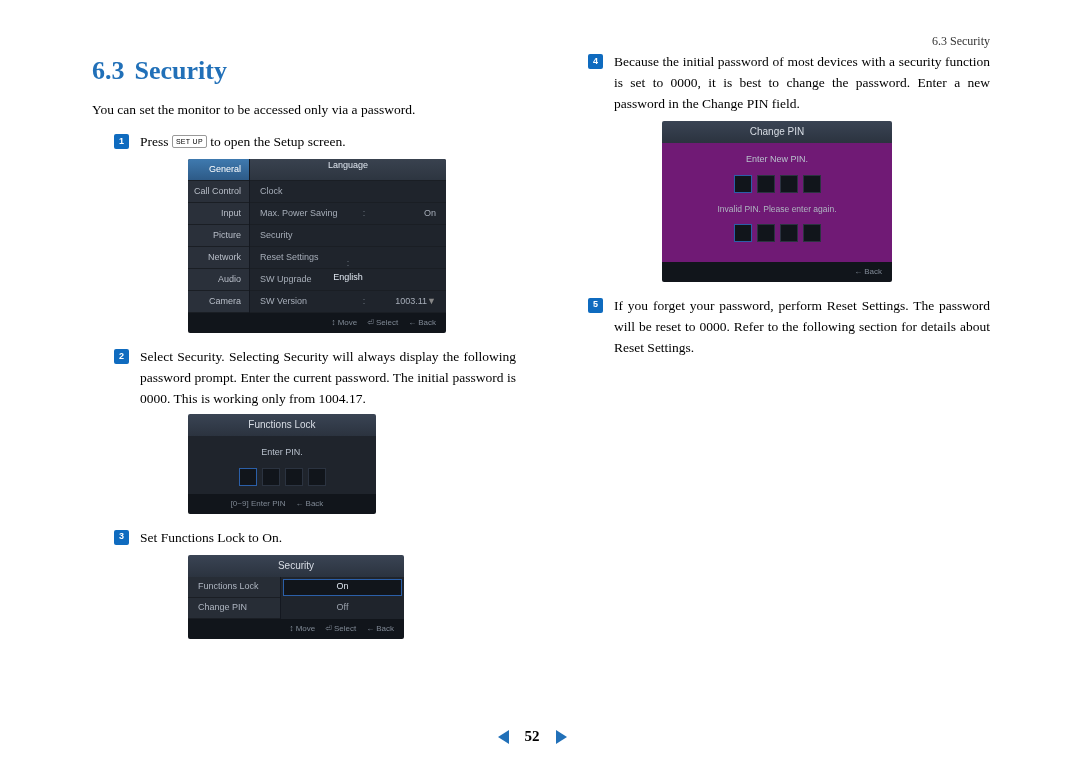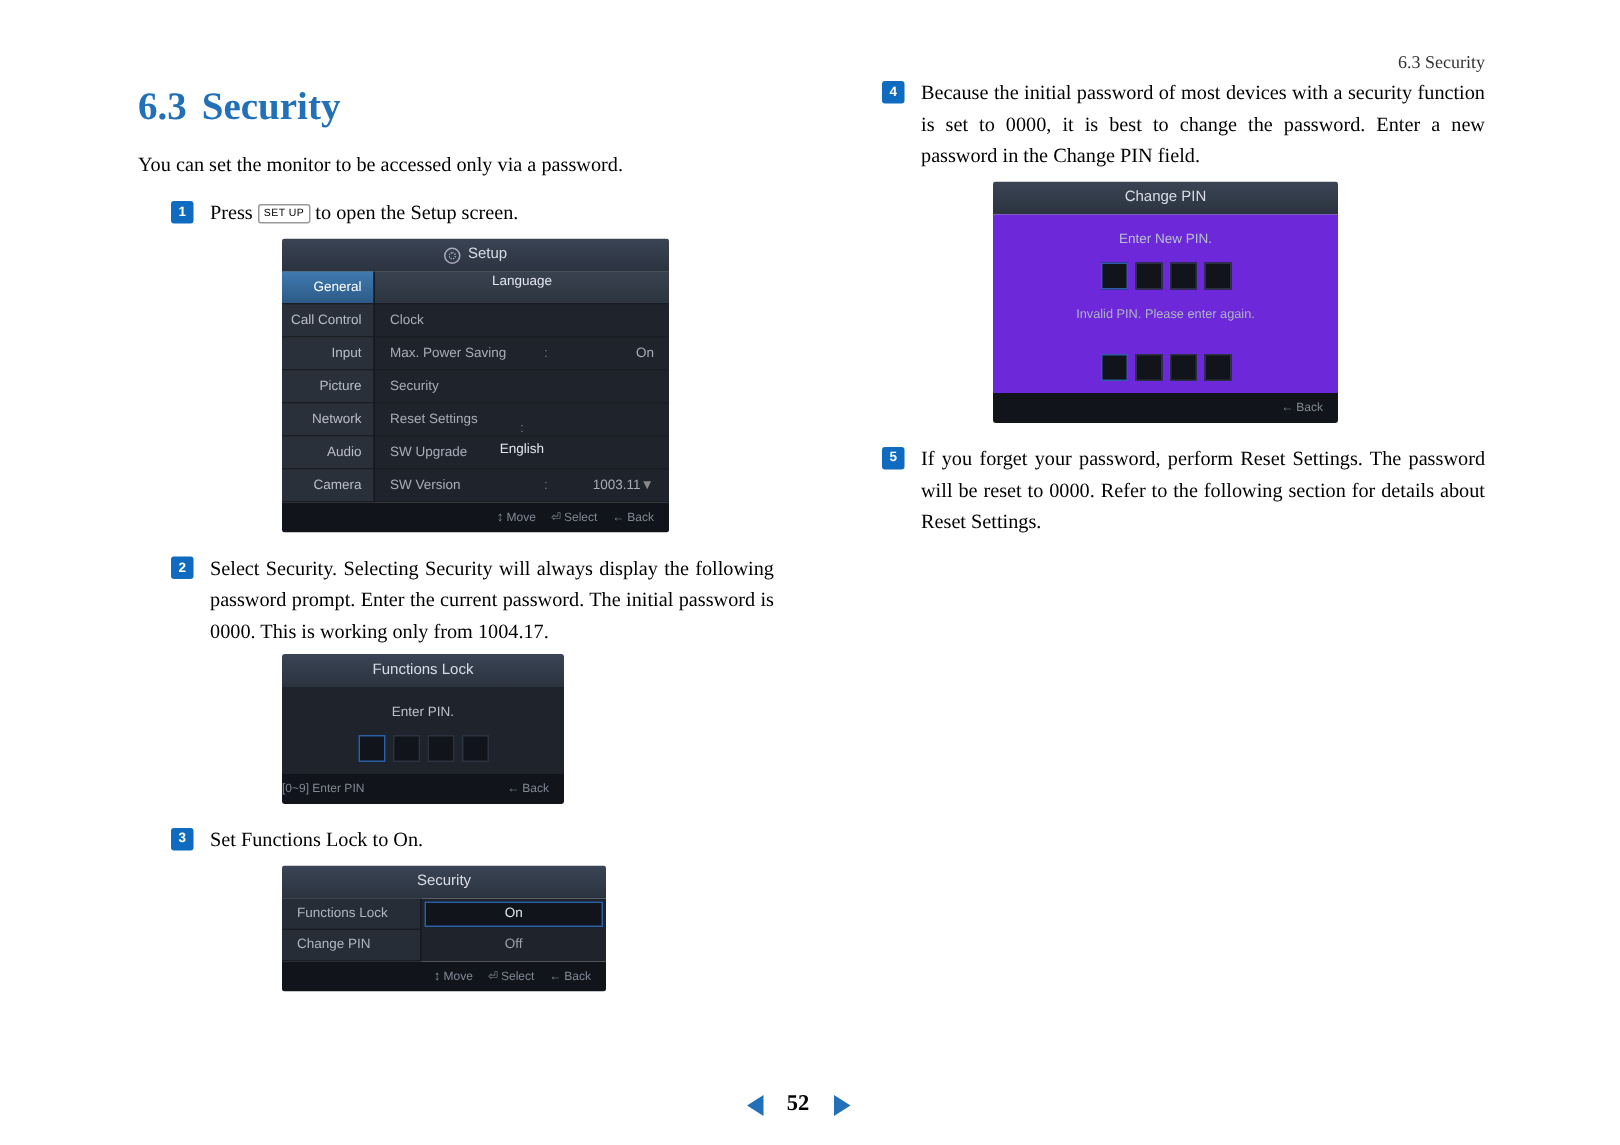--- a/index.html
+++ b/index.html
@@ -36,33 +36,33 @@
   .ret::before { content:"⏎"; margin-right:2px; }
   .back::before { content:"←"; margin-right:2px; }
   .caret-dn { color:#888; font-size:9px; }
 
   .osd-lock { width: 188px; margin-top:4px; }
   .osd-lock .osd-mid { background:#1f242c; padding:10px 0 8px; text-align:center; }
   .enter-pin { font-size:9px; color:#b8c0cc; margin-bottom:8px; }
   .pins { display:flex; justify-content:center; gap:5px; }
   .pin { width:18px; height:18px; background:#11151b; border:1px solid #2b3340; }
   .pin.first { border:1px solid #2b5fa8; }
-  .osd-lock .osd-foot { justify-content:space-between; }
+  .osd-lock .osd-foot { justify-content:center; }
 
   .osd-sec { width: 216px; }
   .osd-sec .osd-body2 { display:flex; background:#1f242c; }
   .osd-sec .left { width:92px; }
   .osd-sec .left div { height:21px; font-size:9px; color:#aeb5c0; display:flex; align-items:center; padding-left:10px; background:#272d36; border-bottom:1px solid #1a1e24; }
   .osd-sec .right { flex:1; border-left:1px solid #141820; }
   .osd-sec .opt { height:21px; font-size:9px; display:flex; align-items:center; justify-content:center; color:#9aa1ac; }
   .osd-sec .opt.sel { background:#11151b; color:#dfe6ef; border:1px solid #2b5fa8; margin:2px; height:17px; }
 
   .osd-change { width: 230px; }
-  .osd-change .mid { background:#6d28d9; padding:10px 0 8px; text-align:center; }
-  .invalid { font-size:8.5px; color:#aeb5c0; margin:10px 0 20px; }
+  .osd-change .mid { background:#701a75; padding:10px 0 20px; text-align:center; }
+  .invalid { font-size:8.5px; color:#aeb5c0; margin:10px 0 8px; }
 
   .pager { position:absolute; left:0; right:16px; bottom:18px; display:flex; align-items:center; justify-content:center; gap:16px; }
   .pager .num { font-size:15px; font-weight:bold; color:#000; }
   .tri { width:0; height:0; border-top:7px solid transparent; border-bottom:7px solid transparent; }
   .tri.l { border-right:11px solid #2170b8; }
   .tri.r { border-left:11px solid #2170b8; }
 </style>
 </head>
 <body>
 
@@ -77,24 +77,20 @@
       </h1>
       <p class="intro">You can set the monitor to be accessed only via a password.</p>
 
       <ol class="steps">
         <li>
           <span class="badge">1</span>
           <span>Press </span><span class="key">SET UP</span><span> to open the Setup screen.</span>
 
           
           <div class="osd osd-setup">
-            <div class="osd-title">
-                <span class="gear"></span>
-                <span>Setup</span>
-              </div>
             <div class="osd-body">
               <div class="osd-side">
                 <div class="sel">General</div>
                 <div>Call Control</div>
                 <div>Input</div>
                 <div>Picture</div>
                 <div>Network</div>
                 <div>Audio</div>
                 <div>Camera</div>
               </div>

